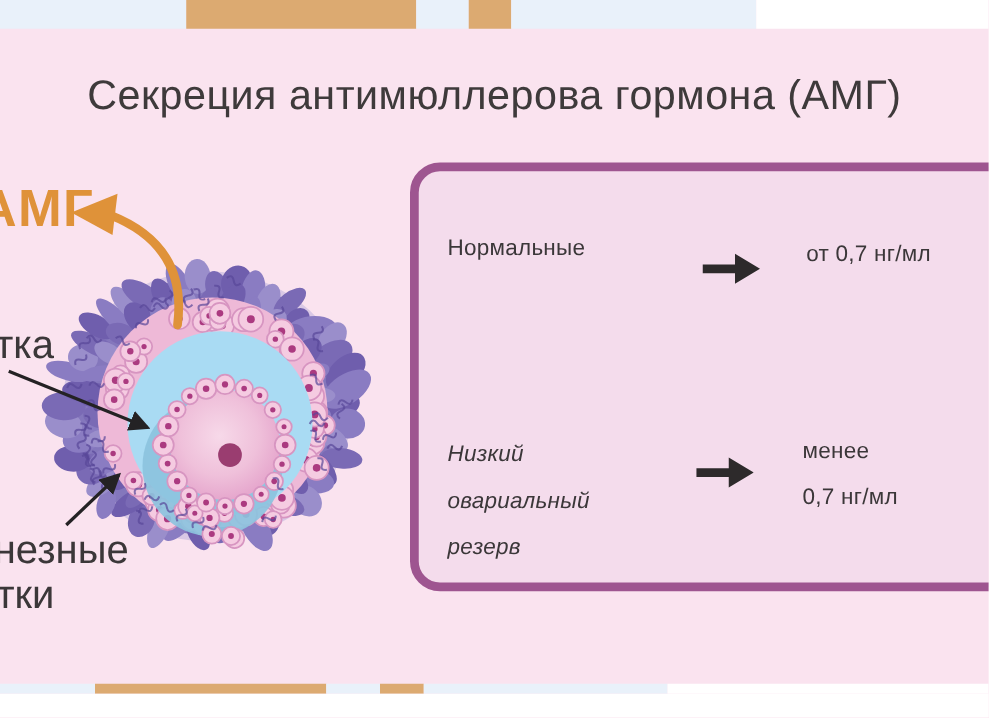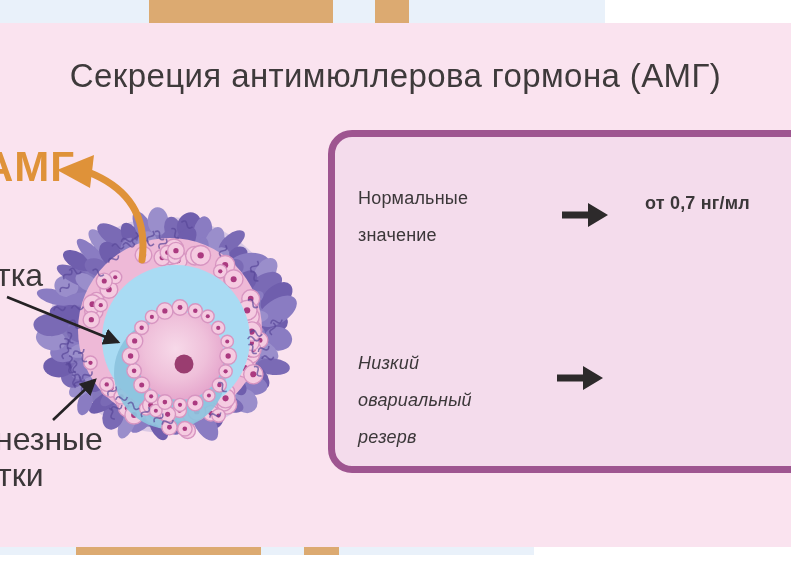--- a/index.html
+++ b/index.html
@@ -42,21 +42,21 @@
   
   .panel{
     position:absolute; left:328px; top:130px; width:650px; height:343px;
     box-sizing:border-box;
     border:7px solid var(--box-border,#9e5590); border-radius:24px;
     background:var(--box-fill,#f4dcec);
   }
   .ptxt{position:absolute; font-size:18px; line-height:37px; color:var(--text-dark,#3b3739); letter-spacing:.2px;}
   .ptxt span{display:block;}
   .plabel.p1{left:23px; top:43px;}
-  .pvalue.v1{left:310px; top:48px;font-weight:bold;}
+  .pvalue.v1{left:310px; top:48px;}
   .plabel.p2{left:23px; top:208px;font-style:italic;}
   .pvalue.v2{left:307px; top:205px;}
   .barrow{position:absolute; width:46px; height:32px; fill:var(--arrow-black,#2d2a2b);}
   .barrow.a1{left:227px; top:62px;}
   .barrow.a2{left:222px; top:225px;}
 </style>
 </head>
 <body>
 
 <div class="stage">
@@ -419,37 +419,40 @@
     </svg>
     <div class="lbl amh">АМГ</div>
     <div class="lbl l-oocyte">тка</div>
     <div class="lbl l-gran1">незные</div>
     <div class="lbl l-gran2">тки</div>
   </div>
 
   <div class="panel">
     <div class="ptxt plabel p1">
       <span>Нормальные</span>
-      <span>значение</span>
     </div>
     <svg class="barrow a1" viewBox="0 0 46 32">
       <path d="M0,12.5 h26 v-8.5 l20,12 -20,12 v-8.5 h-26 z"></path>
     </svg>
     <div class="ptxt pvalue v1">
       <span>от 0,7 нг/мл</span>
     </div>
 
     <div class="ptxt plabel p2">
       <span>Низкий</span>
       <span>овариальный</span>
       <span>резерв</span>
     </div>
     <svg class="barrow a2" viewBox="0 0 46 32">
       <path d="M0,12.5 h26 v-8.5 l20,12 -20,12 v-8.5 h-26 z"></path>
     </svg>
+    <div class="ptxt pvalue v2">
+      <span>менее</span>
+      <span>0,7 нг/мл</span>
+    </div>
   </div>
 
   <div class="strip bottom">
     <div class="seg blue" style="left:0;width:76px"></div>
     <div class="seg tan" style="left:76px;width:185px"></div>
     <div class="seg blue" style="left:261px;width:43px"></div>
     <div class="seg tan" style="left:304px;width:35px"></div>
     <div class="seg blue" style="left:339px;width:195px"></div>
     <div class="seg white" style="left:534px;width:257px"></div>
   </div>

